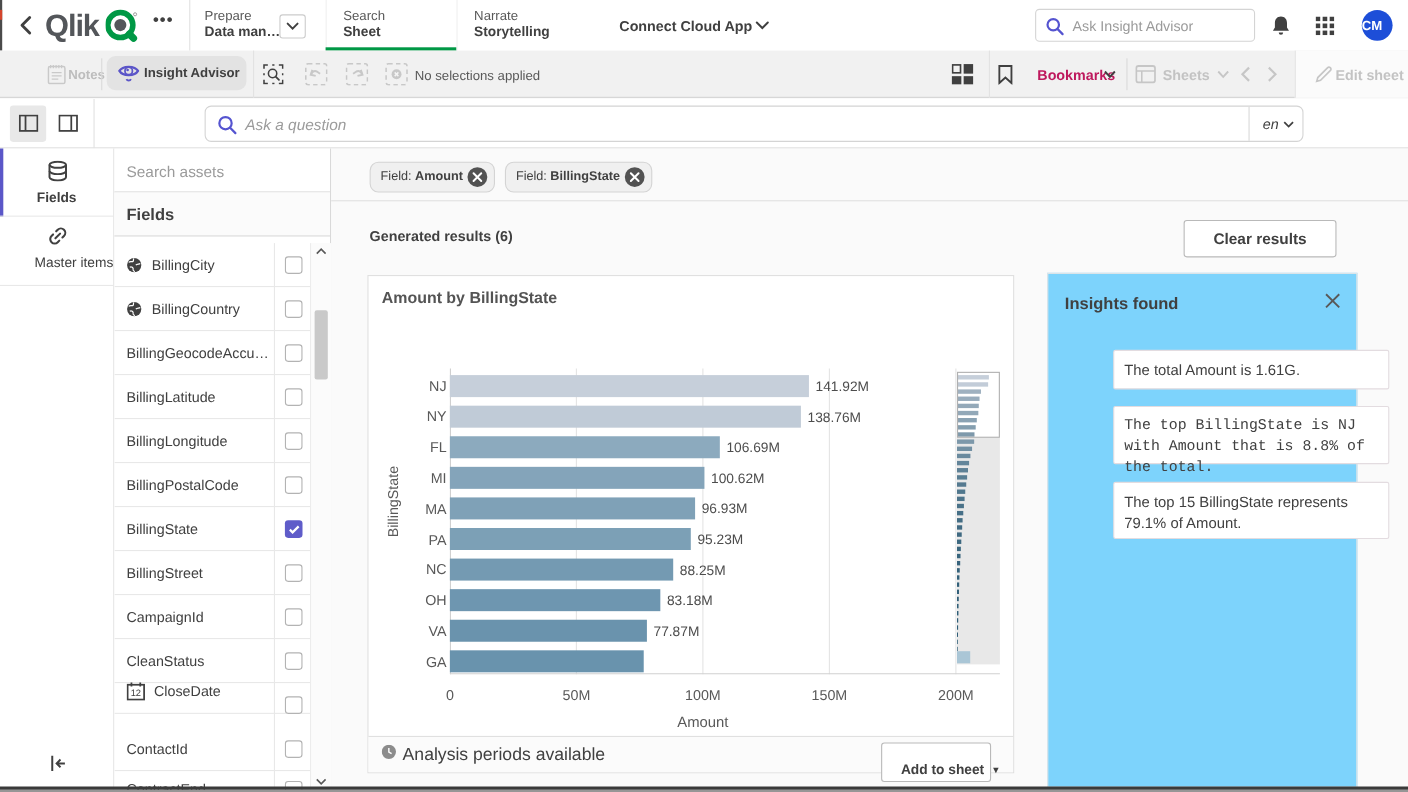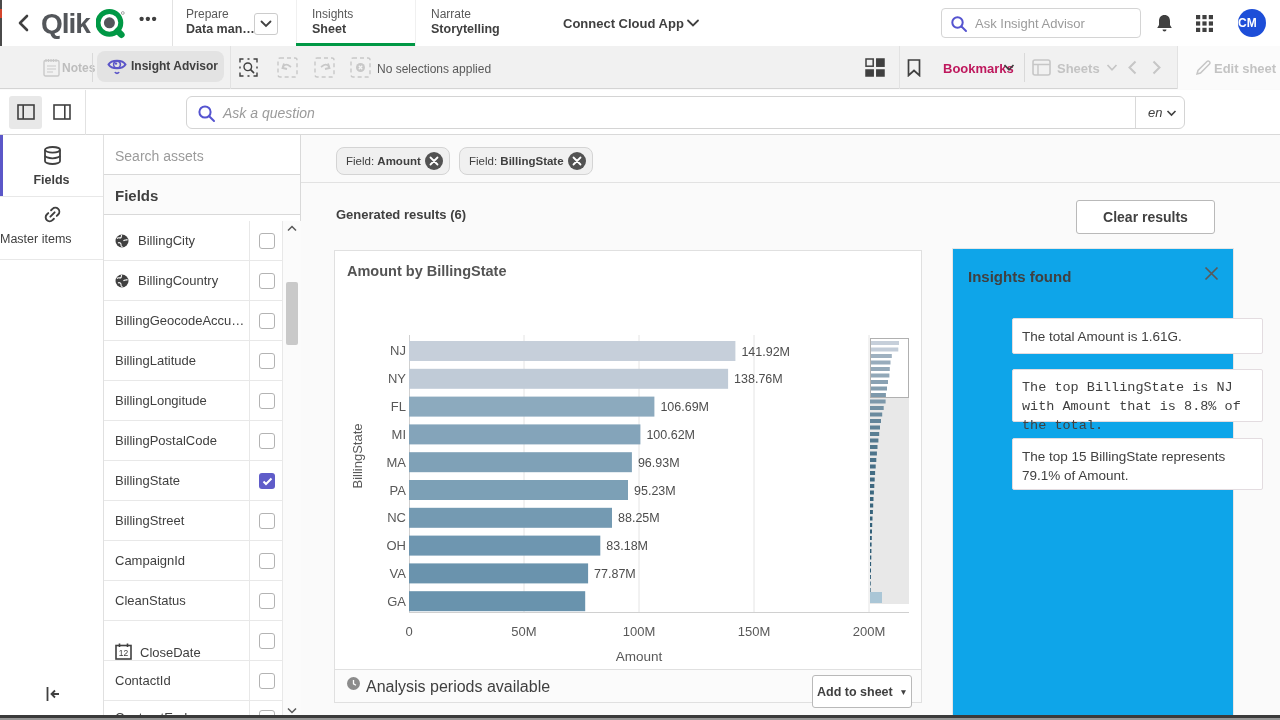--- a/index.html
+++ b/index.html
@@ -29,21 +29,21 @@
   .frow { position:absolute; left:0; width:178px; height:40px; border-bottom:1px solid #e8e8e8; display:flex; align-items:center; padding-left:11px; padding-right:34px; font-size:13px; color:#404040; white-space:nowrap; overflow:hidden; }
 
   
   #content { position:absolute; left:301px; top:135px; width:979px; height:585px; background:#fafafa; }
   .chip { position:absolute; top:12px; height:28px; background:#f0f0f0; border:1px solid #d4d4d4; border-radius:8px; display:flex; align-items:center; font-size:11.5px; color:#404040; padding:0 6px 0 9px; white-space:nowrap; }
   .chipx { width:18px; height:18px; border-radius:50%; background:#525252; margin-left:4px; position:relative; flex:none; }
 
   .btn { background:#fff; border:1px solid #b9b9b9; border-radius:3px; font-weight:bold; color:#404040; font-family:"Liberation Sans",sans-serif; }
 
   #card { position:absolute; left:33px; top:115px; width:588px; height:453px; background:#fff; border:1px solid #e0e0e0; }
-  #insights { position:absolute; left:651px; top:113px; width:282px; height:468px; background:#0ea5e9; border:1px solid #e6e6e6; }
+  #insights { position:absolute; left:651px; top:113px; width:282px; height:468px; background:#7dd3fc; border:1px solid #e6e6e6; }
   .icard { position:absolute; left:15px; width:251px; background:#fff; border:1px solid #e3dce0; border-radius:2px; font-size:13.5px; color:#404040; line-height:19px; padding:8px 9px;margin-left:44px; }
 
   #botline { position:absolute; left:0; top:715px; width:1280px; height:3px; background:#3a3a3a; } #botline2 { position:absolute; left:0; top:718px; width:1280px; height:2px; background:#969696; }
 </style>
 </head>
 <body>
 
 <div id="topbar">
   <div id="leftsliver"></div>
   <div class="abs" style="left:0;top:9px;width:2px;height:9px;background:#d4452c;"></div>
@@ -66,21 +66,21 @@
     <div class="tabname">Data man…</div>
   </div>
   <div class="abs" style="left:254px;top:13px;width:24px;height:22px;border:1px solid #cccccc;border-radius:3px;background:#fff;">
     <svg style="position:absolute;left:5px;top:6px" width="12" height="8" viewBox="0 0 12 8">
         <path d="M1.5 1.5 L6 6 L10.5 1.5" stroke="#404040" stroke-width="1.8" fill="none" stroke-linecap="round"></path>
       </svg>
   </div>
   <div class="abs" style="left:296px;top:0;width:1px;height:46px;background:#f0f0f0;"></div>
 
   <div class="abs" style="left:312px;top:7px;">
-    <div class="tablabel">Insights</div>
+    <div class="tablabel">Search</div>
     <div class="tabname">Sheet</div>
   </div>
   <div class="abs" style="left:296px;top:43px;width:119px;height:3px;background:#009845;"></div>
   <div class="abs" style="left:415px;top:0;width:1px;height:46px;background:#f0f0f0;"></div>
 
   <div class="abs" style="left:431px;top:7px;">
     <div class="tablabel">Narrate</div>
     <div class="tabname">Storytelling</div>
   </div>
 
@@ -239,21 +239,21 @@
   <div class="abs" style="left:0;top:38px;width:103px;text-align:center;font-size:12.5px;font-weight:bold;color:#404040;">Fields</div>
   <div class="abs" style="left:0;top:61px;width:103px;height:1px;background:#e8e8e8;"></div>
 
   <svg class="abs" style="left:43px;top:70px" width="19" height="19" viewBox="0 0 19 19">
     <g fill="none" stroke="#404040" stroke-width="1.9" stroke-linecap="round" transform="rotate(-45 9.5 9.5)">
       <path d="M7.5 5.5 H5.5 A4 4 0 0 0 5.5 13.5 H7.5"></path>
       <path d="M11.5 5.5 H13.5 A4 4 0 0 1 13.5 13.5 H11.5"></path>
       <path d="M6.5 9.5 H12.5"></path>
     </g>
   </svg>
-  <div class="abs" style="left:0;top:97px;width:103px;text-align:left;font-size:12.5px;color:#404040;">Master items</div>
+  <div class="abs" style="left:0;top:97px;width:103px;text-align:right;font-size:12.5px;color:#404040;">Master items</div>
   <div class="abs" style="left:0;top:124px;width:103px;height:1px;background:#e8e8e8;"></div>
 
   <svg class="abs" style="left:45px;top:551px" width="16" height="16" viewBox="0 0 16 16">
     <path d="M2.5 1 V15" stroke="#404040" stroke-width="1.8"></path>
     <path d="M14 8 H7 M10 4.5 L6.5 8 L10 11.5" stroke="#404040" stroke-width="1.8" fill="none"></path>
   </svg>
 </div>
 
 <div id="fpanel">
   <div class="abs" style="left:11px;top:13px;font-size:14px;color:#9b9b9b;">Search assets</div>
@@ -286,21 +286,21 @@
         <svg style="position:absolute;left:2.5px;top:3.5px" width="11" height="9" viewBox="0 0 11 9">
           <path d="M1.5 4.5 L4 7 L9.5 1.5" stroke="#fff" stroke-width="2" fill="none"></path>
         </svg>
       </div>
     <div class="frow" style="top:280px;">BillingStreet</div>
     <div class="abs" style="left:155px;top:292px;width:16px;height:16px;border:1px solid #b3b3b3;border-radius:3px;background:#fff;"></div>
     <div class="frow" style="top:320px;">CampaignId</div>
     <div class="abs" style="left:155px;top:332px;width:16px;height:16px;border:1px solid #b3b3b3;border-radius:3px;background:#fff;"></div>
     <div class="frow" style="top:360px;">CleanStatus</div>
     <div class="abs" style="left:155px;top:372px;width:16px;height:16px;border:1px solid #b3b3b3;border-radius:3px;background:#fff;"></div>
-    <div class="frow" style="top:400px;align-items:flex-end;"><svg width="17" height="17" viewBox="0 0 17 17" style="margin-right:8px;flex:none">
+    <div class="frow" style="top:388px;"><svg width="17" height="17" viewBox="0 0 17 17" style="margin-right:8px;flex:none">
           <rect x="1" y="2.5" width="15" height="13.5" fill="none" stroke="#404040" stroke-width="1.6"></rect>
           <path d="M4.5 0.5 v3.5 M12.5 0.5 v3.5" stroke="#404040" stroke-width="1.6"></path>
           <text x="8.5" y="13" font-size="8.5" fill="#404040" text-anchor="middle" font-family="Liberation Sans">12</text>
         </svg>CloseDate</div>
     <div class="abs" style="left:155px;top:412px;width:16px;height:16px;border:1px solid #b3b3b3;border-radius:3px;background:#fff;"></div>
     <div class="frow" style="top:440px;">ContactId</div>
     <div class="abs" style="left:155px;top:452px;width:16px;height:16px;border:1px solid #b3b3b3;border-radius:3px;background:#fff;"></div>
     <div class="frow" style="top:477px;">ContractEnd</div>
     <div class="abs" style="left:155px;top:489px;width:16px;height:16px;border:1px solid #b3b3b3;border-radius:3px;background:#fff;"></div>
     <div class="abs" style="left:145px;top:0;width:1px;height:499px;background:#e8e8e8;"></div>
@@ -423,21 +423,21 @@
     <rect x="535.5" y="87.5" width="38" height="59" fill="none" stroke="#b0b0b0" stroke-width="1"></rect>
     </svg>
 
     <div class="abs" style="left:0;top:418px;width:586px;height:1px;background:#e0e0e0;"></div>
     <div class="abs" style="left:0;top:419px;width:586px;height:32px;background:#fbfbfb;"></div>
     <svg class="abs" style="left:12px;top:426px" width="13" height="13" viewBox="0 0 13 13">
         <circle cx="6.5" cy="6.5" r="6.5" fill="#8c8c8c"></circle>
         <path d="M6.5 3 V6.8 L9 8.2" stroke="#fff" stroke-width="1.3" fill="none"></path>
       </svg>
     <div class="abs" style="left:31px;top:427px;font-size:16px;color:#404040;">Analysis periods available</div>
-    <button class="btn abs" style="left:477px;top:424px;width:100px;height:33px;font-size:12.5px;white-space:nowrap;padding:4px;">Add to sheet <span style="font-size:8.5px;position:relative;top:-1px;margin-left:3px;">▼</span></button>
+    <button class="btn abs" style="left:466px;top:424px;width:100px;height:21px;font-size:12.5px;white-space:nowrap;padding:17px;">Add to sheet <span style="font-size:8.5px;position:relative;top:-1px;margin-left:3px;">▼</span></button>
   </div>
 
   <div id="insights">
     <div class="abs" style="left:15px;top:19px;font-size:15px;font-weight:bold;color:#404040;">Insights found</div>
     <svg class="abs" style="left:251px;top:17px" width="15" height="15" viewBox="0 0 15 15">
         <path d="M1.5 1.5 L13.5 13.5 M13.5 1.5 L1.5 13.5" stroke="#595959" stroke-width="1.7"></path>
       </svg>
     <div class="icard" style="top:69px;height:36px;">The total Amount is 1.61G.</div>
     <div class="icard" style="top:120px;height:53px;font-family:Liberation Mono, monospace;">The top BillingState is NJ with Amount that is 8.8% of the total.</div>
     <div class="icard" style="top:189px;height:52px;">The top 15 BillingState represents 79.1% of Amount.</div>

